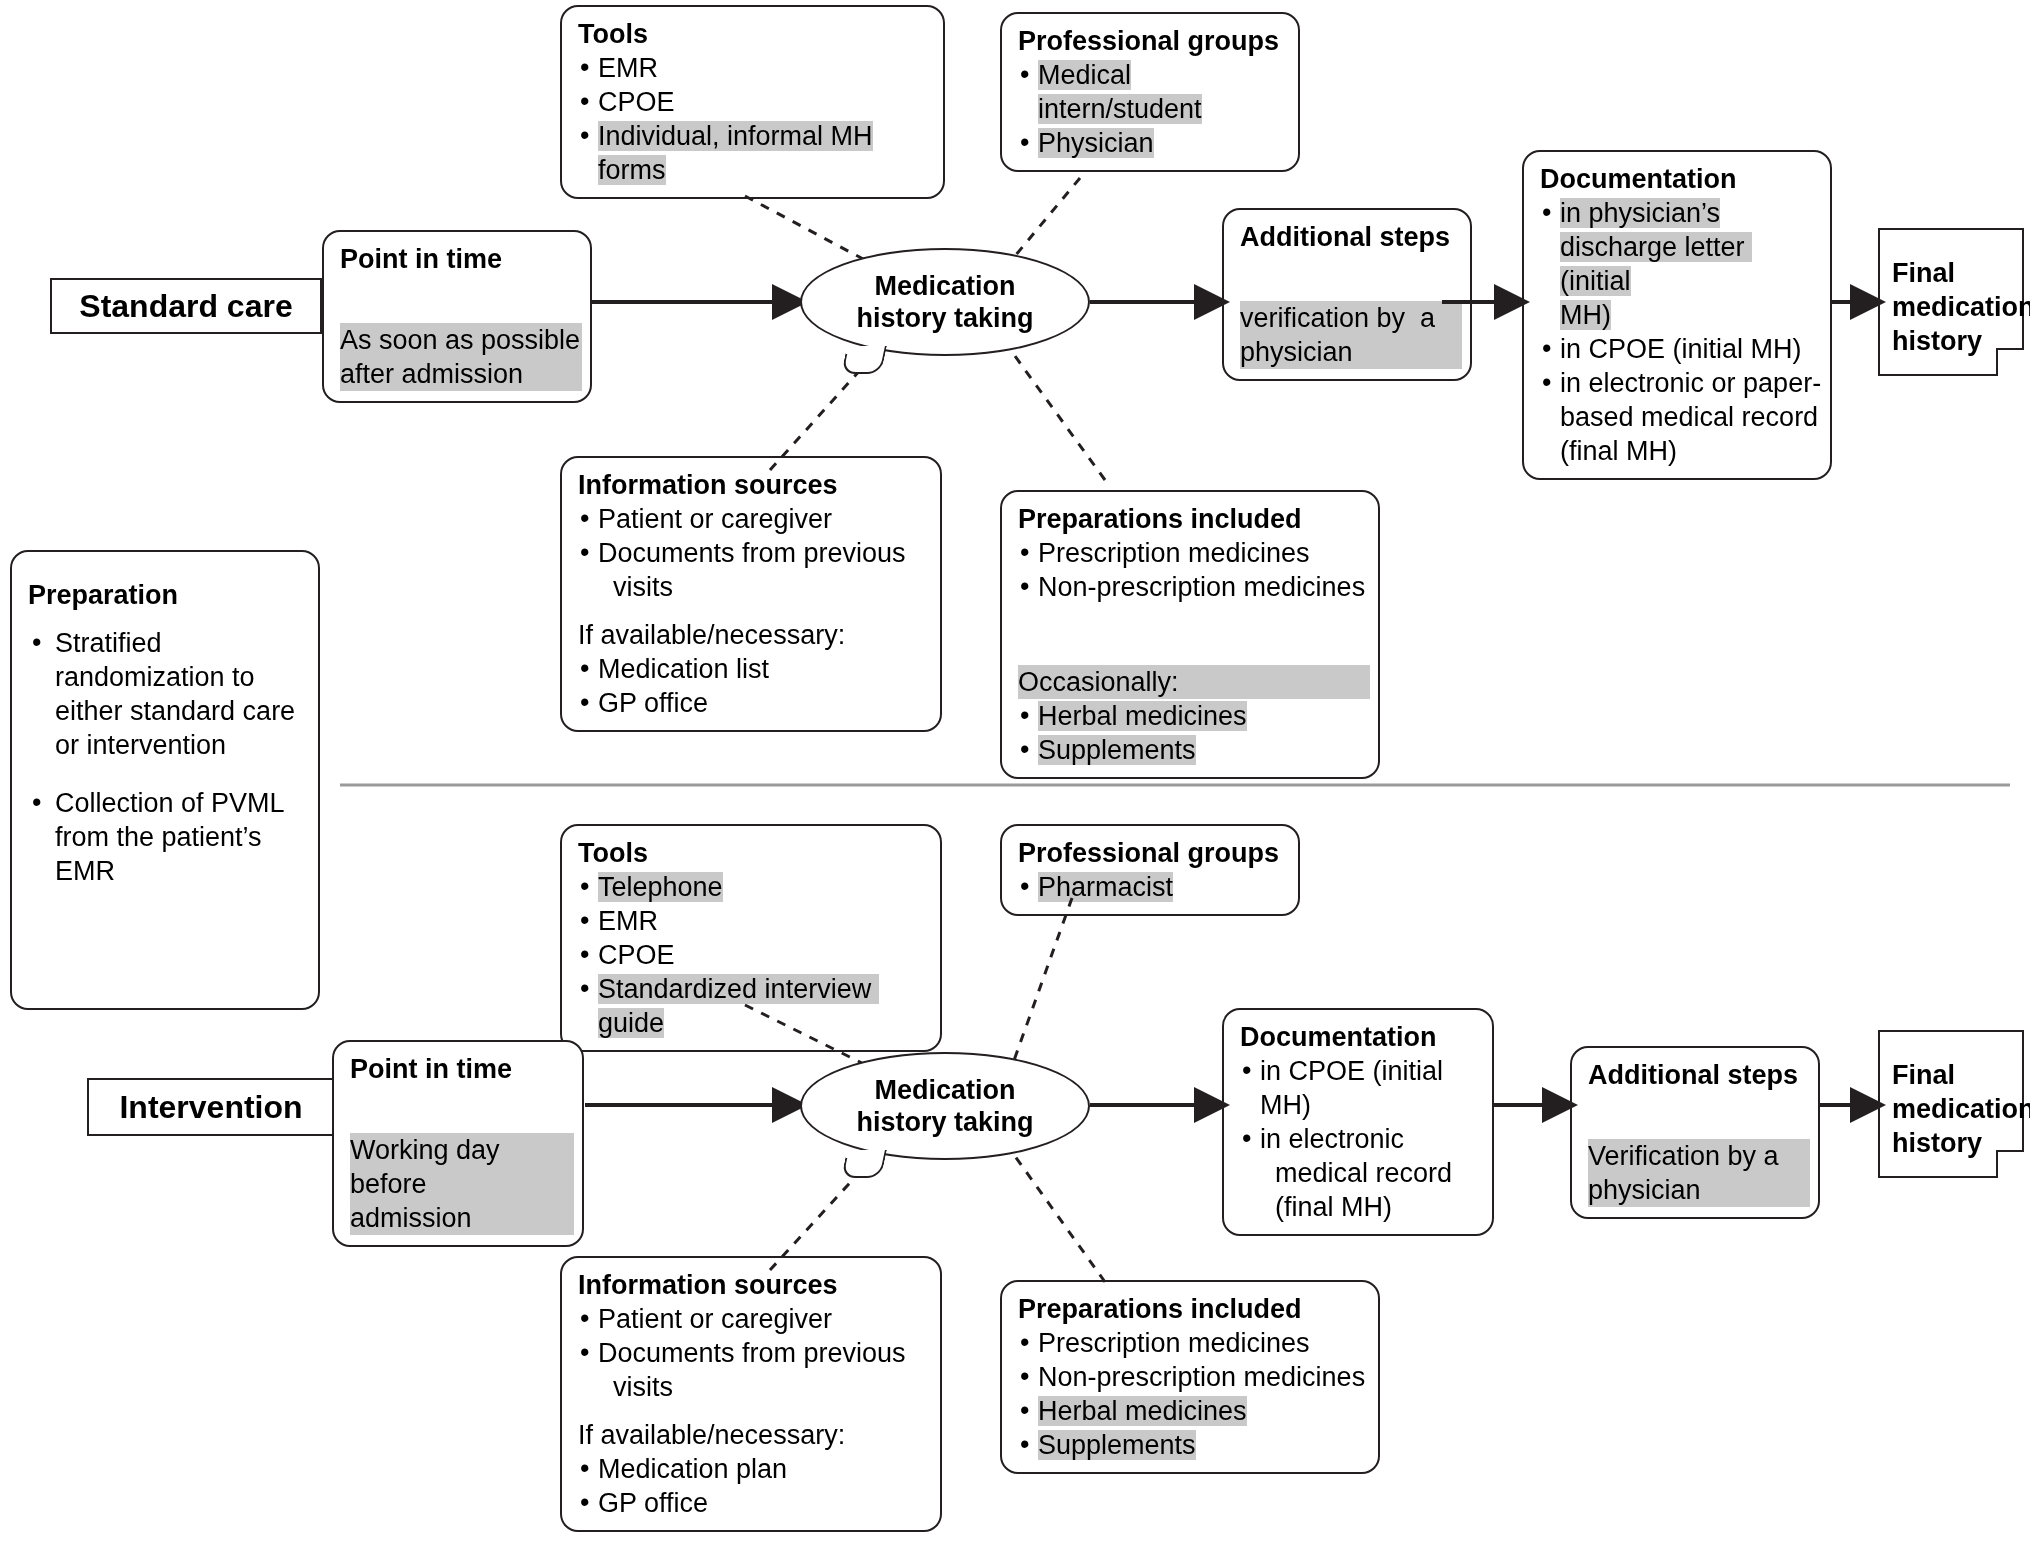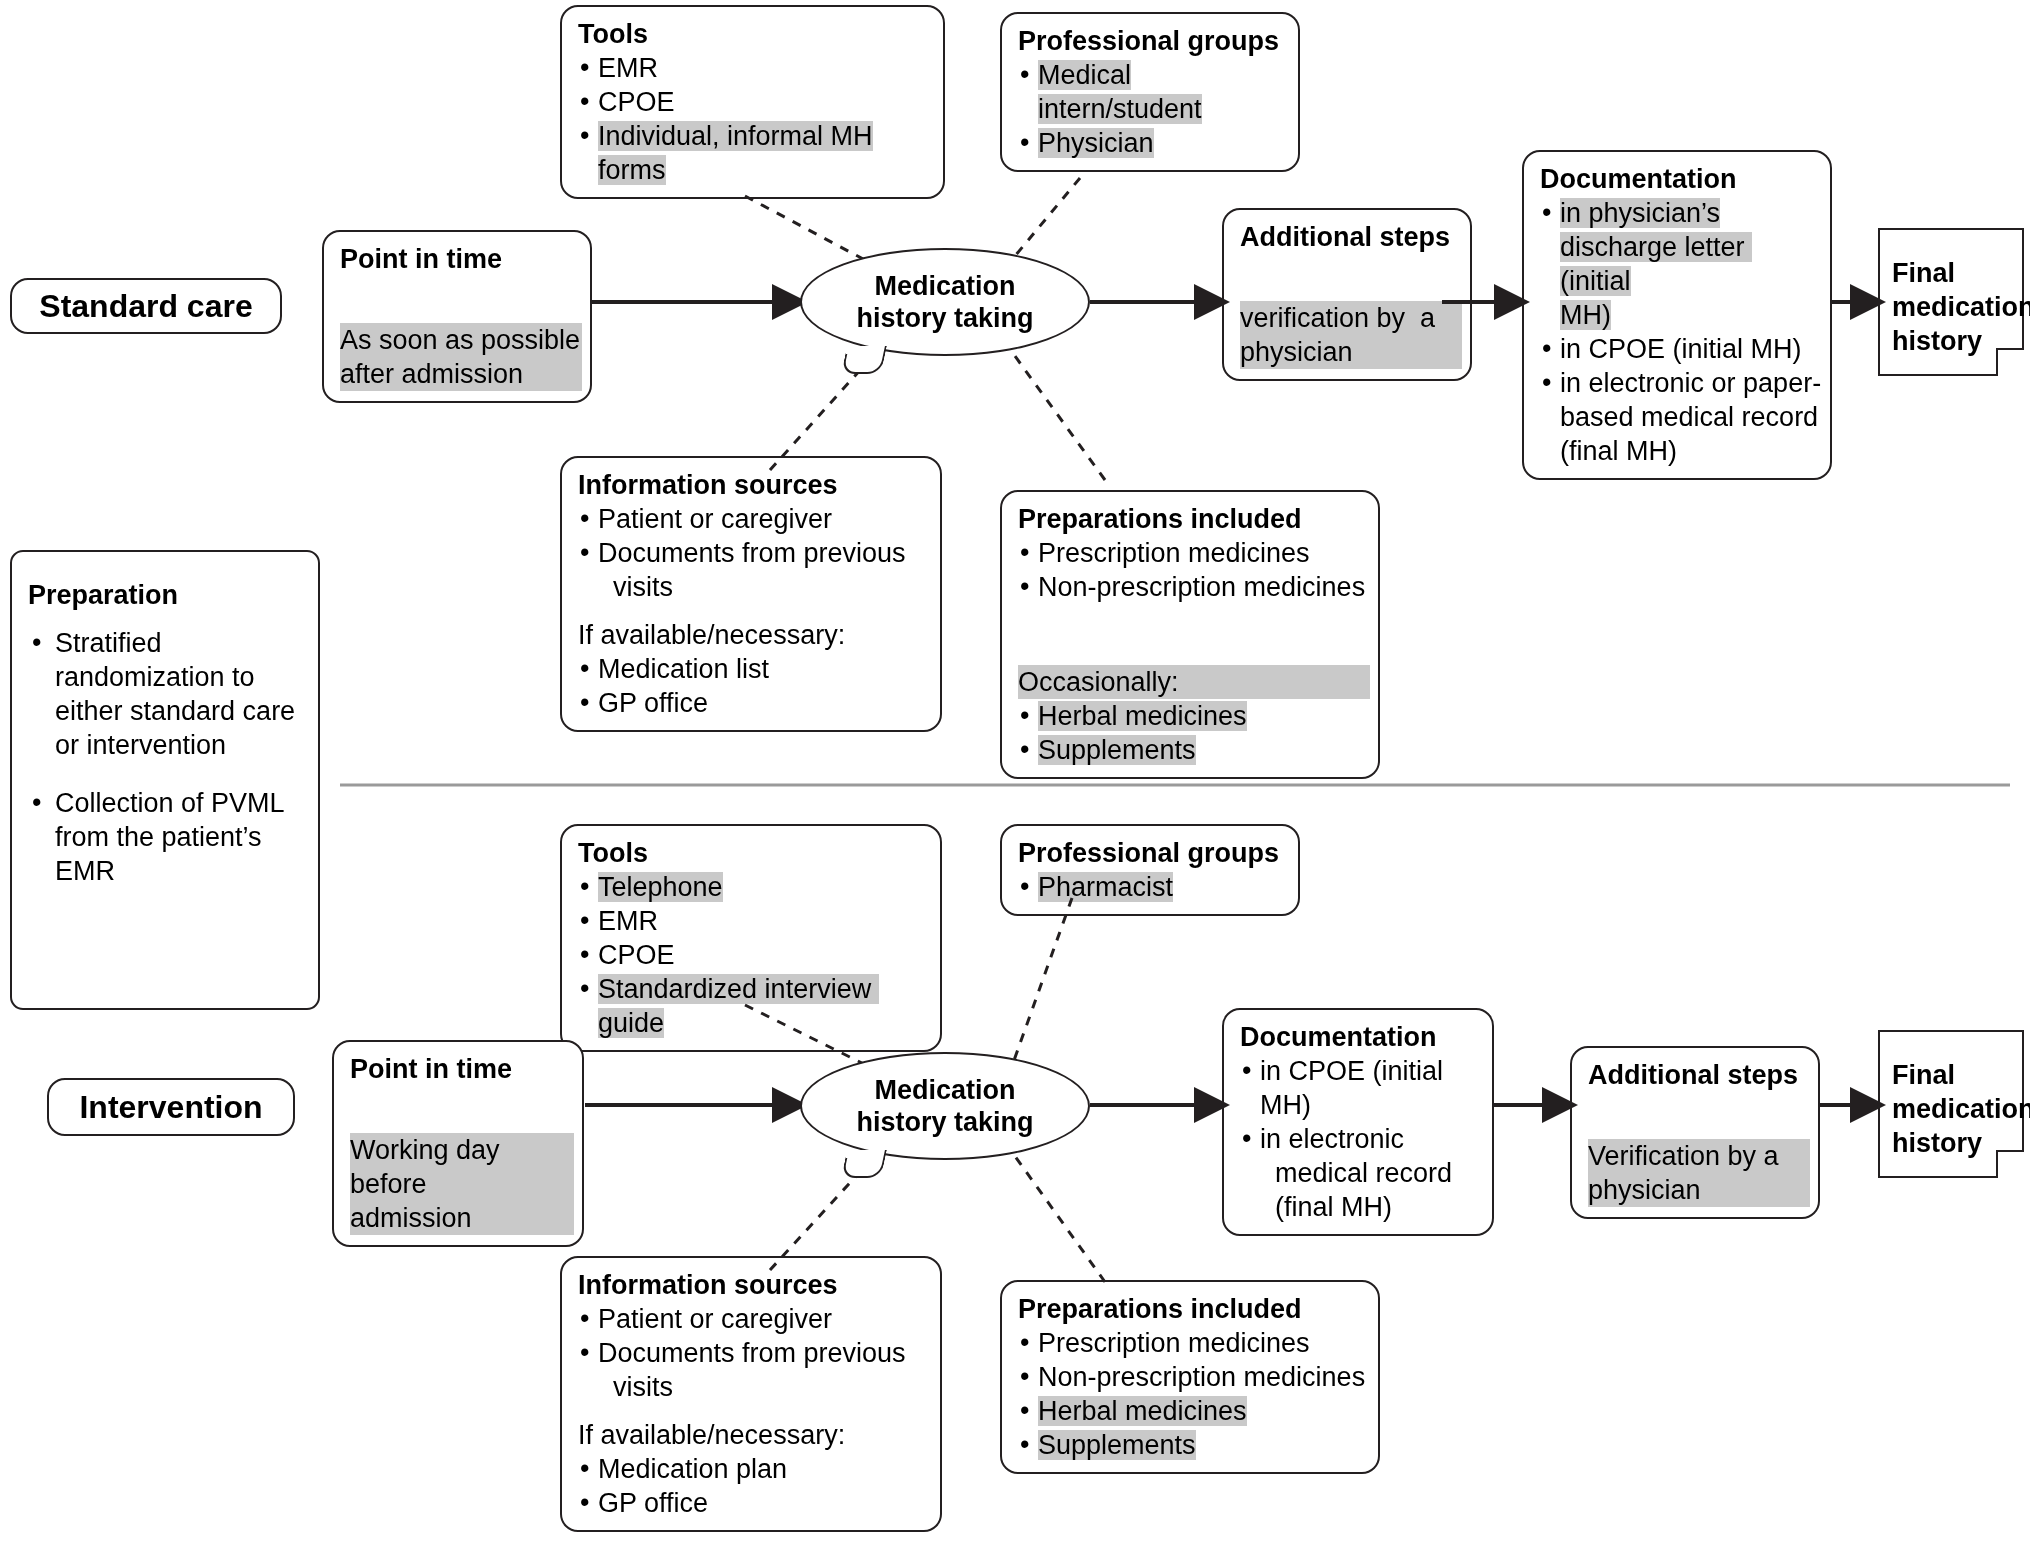--- a/index.html
+++ b/index.html
@@ -61,27 +61,28 @@
   ul.bul.wide > li {
     padding-left: 27px;
   }
   ul.bul.wide > li::before {
     left: 4px;
   }
   .label-box {
     position: absolute;
     box-sizing: border-box;
     border: 2.5px solid #231f20;
-    border-radius: 18px;
+    border-radius: 0;
     background: #ffffff;
     font-size: 32px;
     font-weight: bold;
     display: flex;
     align-items: center;
     justify-content: center;
+    margin-left: 40px;
   }
   .cloud {
     position: absolute;
     box-sizing: border-box;
     border: 2.5px solid #231f20;
     border-radius: 50%;
     background: #ffffff;
     display: flex;
     align-items: center;
     justify-content: center;
@@ -266,21 +267,21 @@
       <li><span>Non-prescription medicines</span></li>
     </ul>
     <span class="blank"></span>
     <span class="line hl">Occasionally:</span>
     <ul class="bul">
       <li><span class="hl">Herbal medicines</span></li>
       <li><span class="hl">Supplements</span></li>
     </ul>
   </div>
 
-  <div class="box" style="left:10px; top:550px; width:310px; height:460px; padding-top:26px;border-radius:13px;">
+  <div class="box" style="left:10px; top:550px; width:310px; height:460px; padding-top:26px;">
     <span class="title">Preparation</span>
     <span class="blank"></span>
     <ul class="bul wide">
       <li style="margin-bottom:24px;"><span>Stratified
 randomization to
 either standard care
 or intervention</span></li>
       <li><span>Collection of PVML
 from the patient’s
 EMR</span></li>

